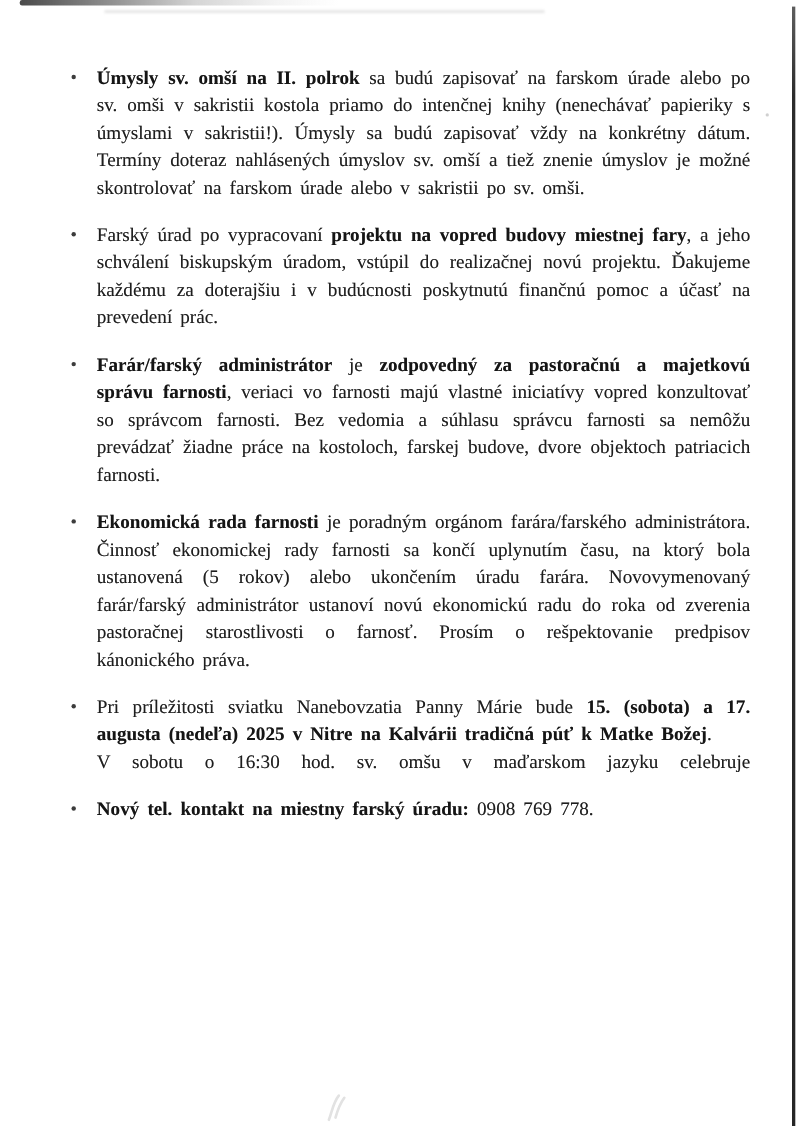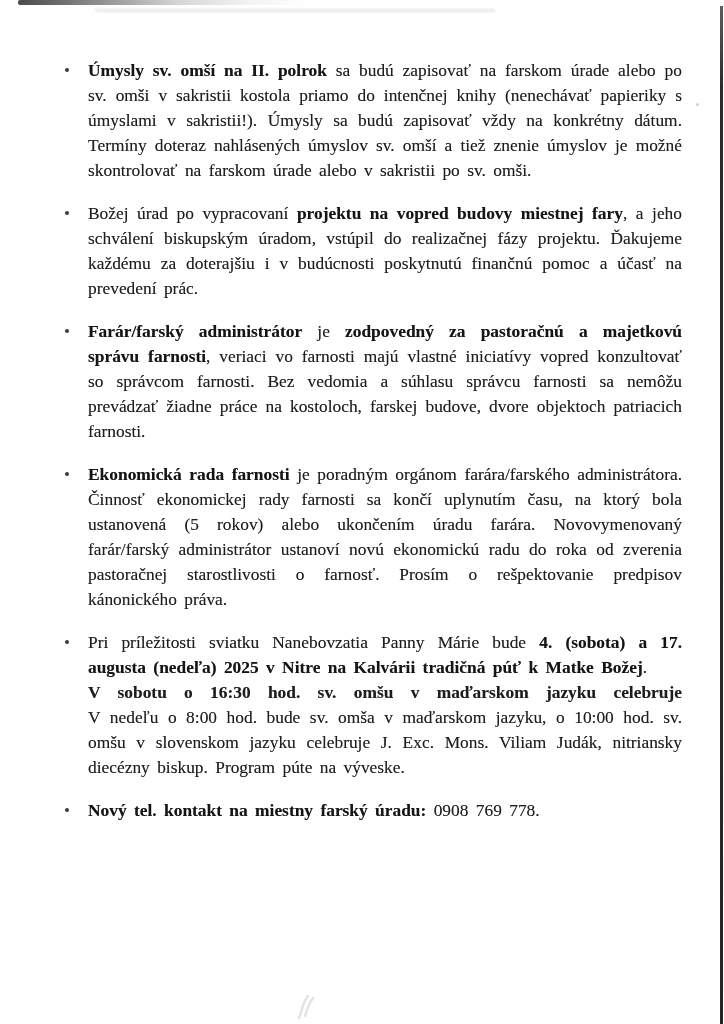--- a/index.html
+++ b/index.html
@@ -33,21 +33,21 @@
     border-radius: 50%;
     background: #3c3c3c;
   }
   .block {
     font-size: 17.4px;
     line-height: 25px;
     text-align: justify;
     word-spacing: 3px;
     text-shadow: 0 0 0.3px rgba(25,25,25,0.45);
   }
-  .block.stretch { text-align-last: justify; font-weight: bold; }
+  .block.stretch { text-align-last: justify; }
   .run.bold { font-weight: bold; color: #151515; }
   
   .smudge-top {
     position: absolute;
     left: 18px; top: 0;
     width: 290px; height: 5px;
     background: linear-gradient(90deg,
       rgba(55,55,55,0.9) 0%,
       rgba(90,90,90,0.65) 30%,
       rgba(150,150,150,0.4) 55%,
@@ -94,35 +94,34 @@
     <path d="M6 26 C 9 18, 10 10, 15 4 M12 24 C 14 17, 17 10, 20 6" stroke="#e2e2e2" stroke-width="2.4" fill="none" stroke-linecap="round"></path>
   </svg>
 
   <div class="content">
       <div class="bullet">
         <span class="dot"></span>
         <div class="block"><span class="run bold">Úmysly sv. omší na II. polrok</span><span class="run"> sa budú zapisovať na farskom úrade alebo po sv. omši v sakristii kostola priamo do intenčnej knihy (nenechávať papieriky s úmyslami v sakristii!). Úmysly sa budú zapisovať vždy na konkrétny dátum. Termíny doteraz nahlásených úmyslov sv. omší a tiež znenie úmyslov je možné skontrolovať na farskom úrade alebo v sakristii po sv. omši.</span></div>
       </div>
       <div class="bullet">
         <span class="dot"></span>
-        <div class="block"><span class="run">Božej úrad po vypracovaní </span><span class="run bold">projektu na vopred budovy miestnej fary</span><span class="run">, a jeho schválení biskupským úradom, vstúpil do realizačnej fázy projektu. Ďakujeme každému za doterajšiu i v budúcnosti poskytnutú finančnú pomoc a účasť na prevedení prác.</span></div>
+        <div class="block"><span class="run">Farský úrad po vypracovaní </span><span class="run bold">projektu na vopred budovy miestnej fary</span><span class="run">, a jeho schválení biskupským úradom, vstúpil do realizačnej novú projektu. Ďakujeme každému za doterajšiu i v budúcnosti poskytnutú finančnú pomoc a účasť na prevedení prác.</span></div>
       </div>
       <div class="bullet">
         <span class="dot"></span>
         <div class="block"><span class="run bold">Farár/farský administrátor</span><span class="run"> je </span><span class="run bold">zodpovedný za pastoračnú a majetkovú správu farnosti</span><span class="run">, veriaci vo farnosti majú vlastné iniciatívy vopred konzultovať so správcom farnosti. Bez vedomia a súhlasu správcu farnosti sa nemôžu prevádzať žiadne práce na kostoloch, farskej budove, dvore objektoch patriacich farnosti.</span></div>
       </div>
       <div class="bullet">
         <span class="dot"></span>
         <div class="block"><span class="run bold">Ekonomická rada farnosti</span><span class="run"> je poradným orgánom farára/farského administrátora. Činnosť ekonomickej rady farnosti sa končí uplynutím času, na ktorý bola ustanovená (5 rokov) alebo ukončením úradu farára. Novovymenovaný farár/farský administrátor ustanoví novú ekonomickú radu do roka od zverenia pastoračnej starostlivosti o farnosť. Prosím o rešpektovanie predpisov kánonického práva.</span></div>
       </div>
       <div class="bullet">
         <span class="dot"></span>
-        <div class="block"><span class="run">Pri príležitosti sviatku Nanebovzatia Panny Márie bude </span><span class="run bold">4. (sobota) a 17. augusta (nedeľa) 2025 v Nitre na Kalvárii tradičná púť k Matke Božej</span><span class="run">.</span></div>
+        <div class="block"><span class="run">Pri príležitosti sviatku Nanebovzatia Panny Márie bude </span><span class="run bold">15. (sobota) a 17. augusta (nedeľa) 2025 v Nitre na Kalvárii tradičná púť k Matke Božej</span><span class="run">.</span></div>
         <div class="block stretch"><span class="run">V sobotu o 16:30 hod. sv. omšu v maďarskom jazyku celebruje</span></div>
-        <div class="block"><span class="run">V nedeľu o 8:00 hod. bude sv. omša v maďarskom jazyku, o 10:00 hod. sv. omšu v slovenskom jazyku celebruje J. Exc. Mons. Viliam Judák, nitriansky diecézny biskup. Program púte na výveske.</span></div>
       </div>
       <div class="bullet extra-space">
         <span class="dot"></span>
         <div class="block"><span class="run bold">Nový tel. kontakt na miestny farský úradu:</span><span class="run"> 0908 769 778.</span></div>
       </div>
     </div>
 
 </div>
 
 </body></html>

